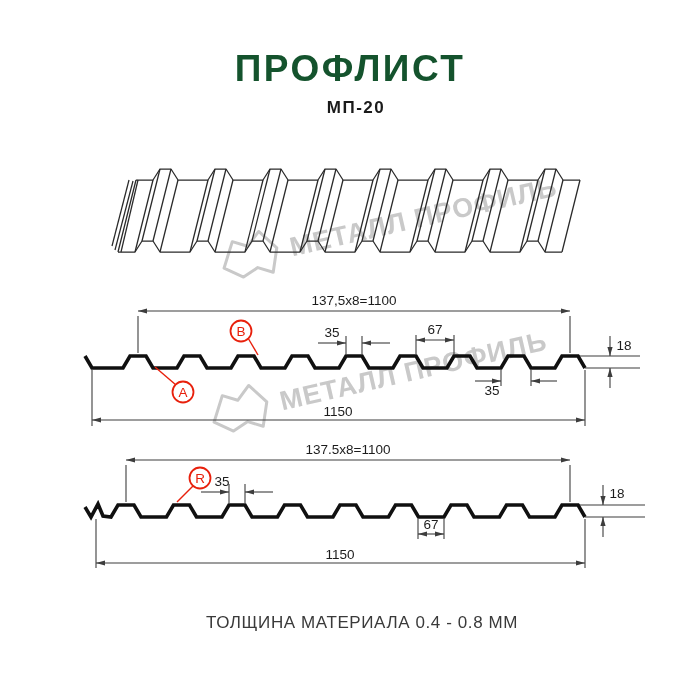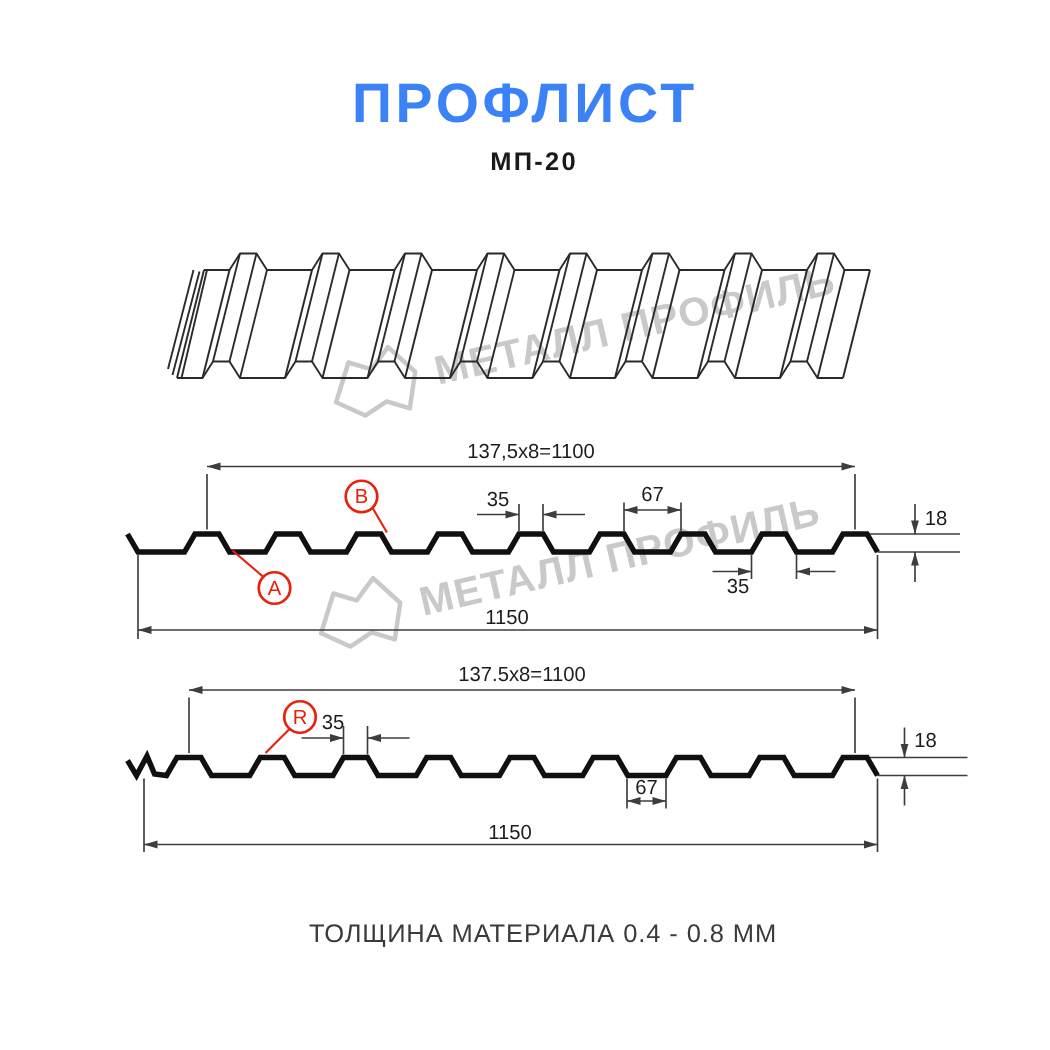--- a/index.html
+++ b/index.html
@@ -1,20 +1,20 @@
 <!DOCTYPE html>
 <html><head>
 <meta charset="utf-8">
 <style>
   html,body{margin:0;padding:0;background:#fff;}
   #stage{position:relative;width:700px;height:700px;background:#ffffff;
          font-family:"Liberation Sans",sans-serif;overflow:hidden;}
   .abs{position:absolute;}
   .title{left:0;right:0;top:48px;text-align:center;font-size:37px;font-weight:bold;
-         letter-spacing:2.5px;color:#3b82f6;}
+         letter-spacing:2.5px;color:#14532d;}
   .subtitle{left:12px;right:0;top:98px;text-align:center;font-size:17px;font-weight:bold;
          letter-spacing:1.5px;color:#1a1a1a;}
   .footer{left:0;right:0;top:613px;text-align:center;font-size:17px;color:#3a3a3a;
          letter-spacing:0.6px;padding-left:24px;}
   .wm{display:flex;align-items:center;gap:10px;color:#c9c9c9;font-weight:bold;
       font-size:27px;letter-spacing:1px;white-space:nowrap;
       transform:rotate(-13deg);transform-origin:left center;}
   .wm svg{flex:0 0 auto;}
   svg.sec{position:absolute;overflow:visible;}
   .profile{fill:none;stroke:#101010;stroke-width:3.6;stroke-linejoin:miter;}

